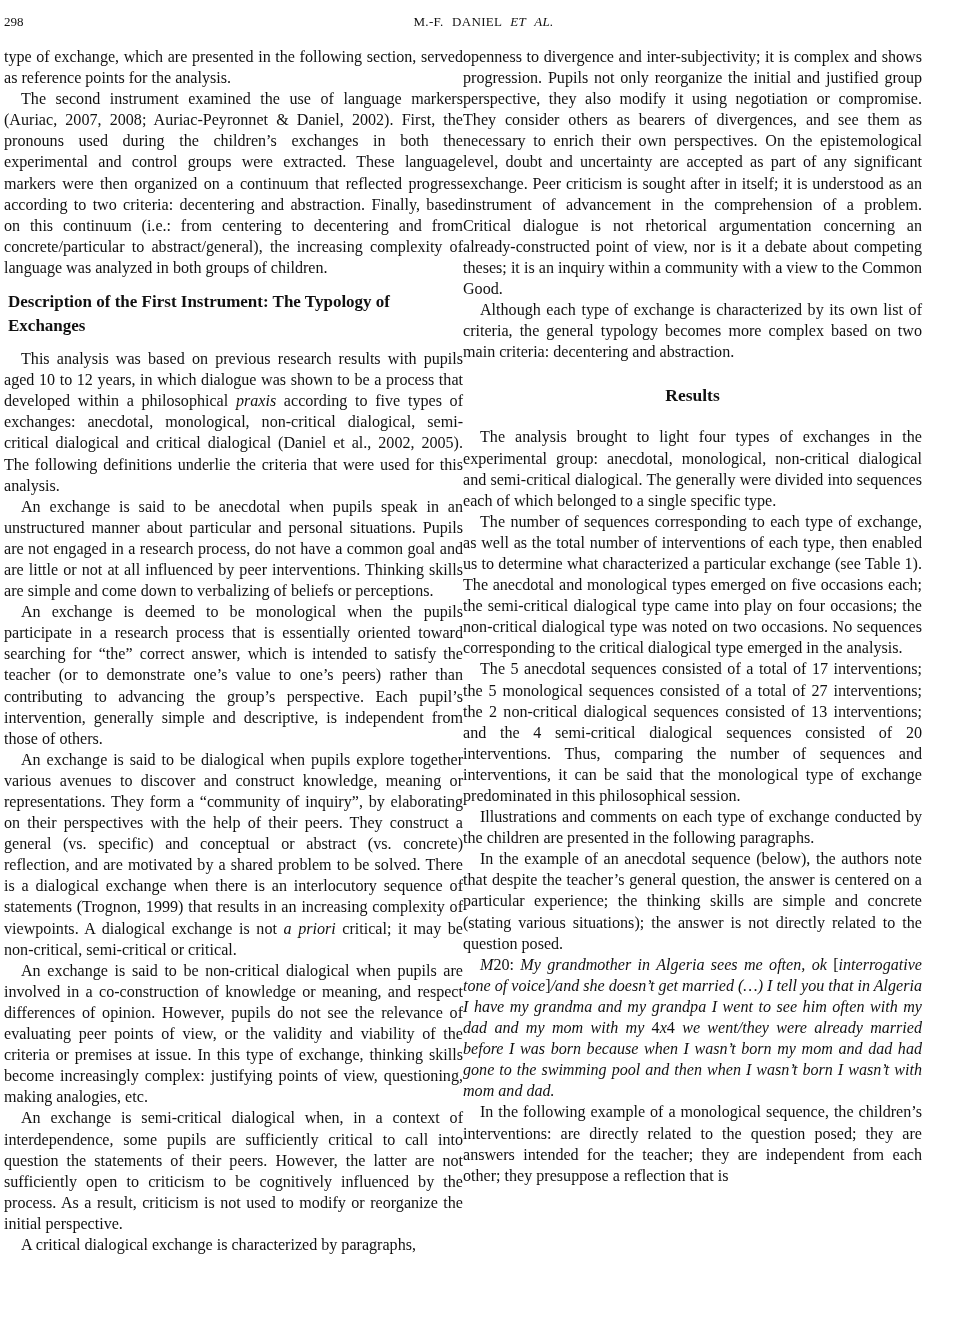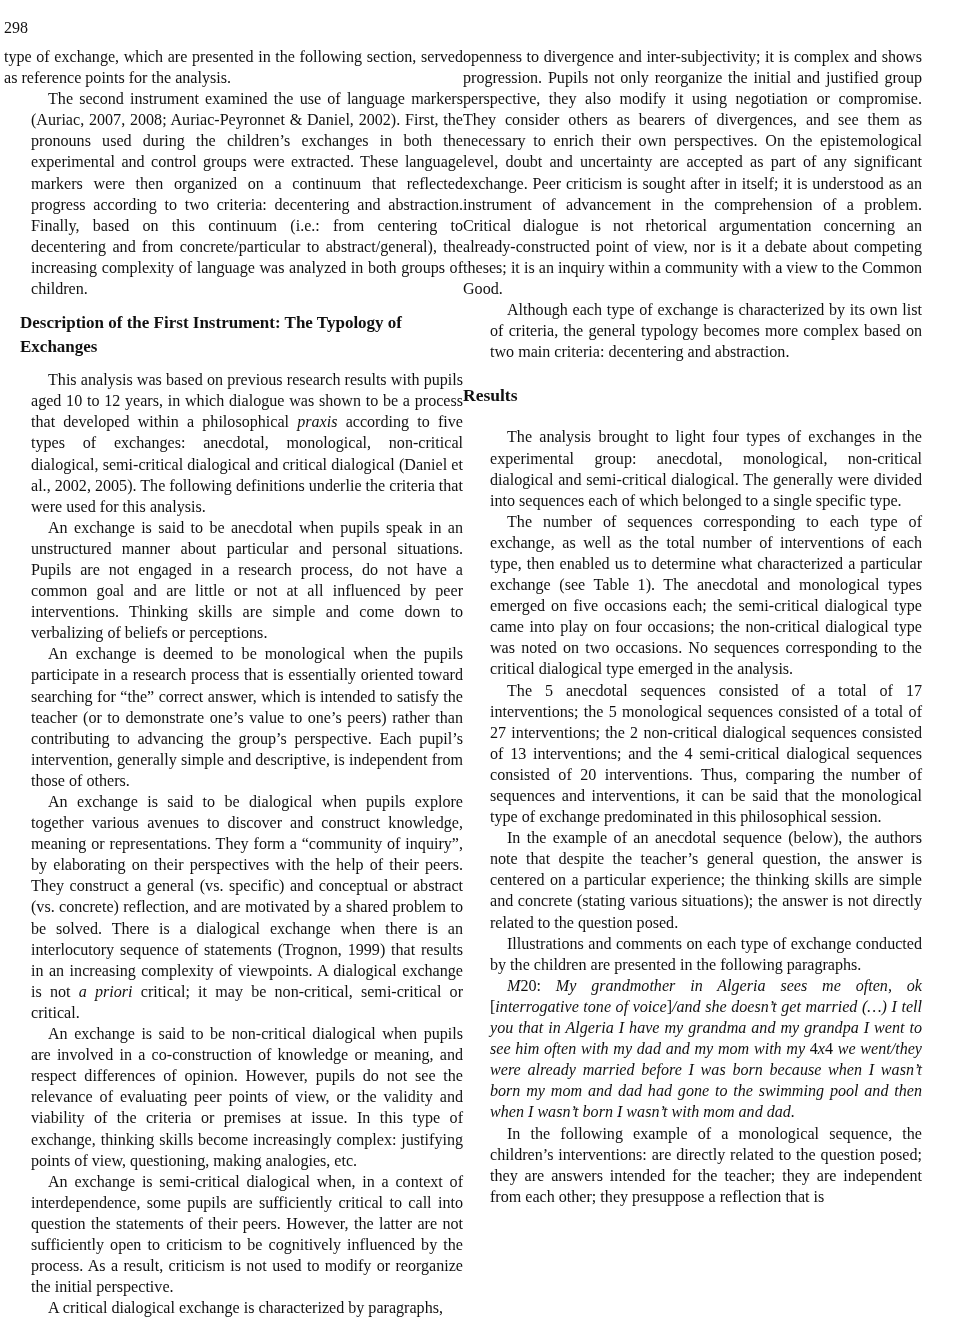--- a/index.html
+++ b/index.html
@@ -7,25 +7,25 @@
     position: relative;
     width: 967px;
     height: 1321px;
     background: #ffffff;
     color: #111111;
     font-family: "Liberation Serif", "DejaVu Serif", serif;
     overflow: hidden;
   }
   .header {
     position: absolute;
-    top: 20px;
+    top: 14px;
     left: 0;
     right: 0;
     height: 20px;
-    font-size: 16px;
+    font-size: 13px;
     line-height: 16px;
   }
   .pagenum {
     position: absolute;
     left: 4px;
     top: 0;
   }
   .running-title {
     text-align: center;
     word-spacing: 5px;
@@ -37,42 +37,44 @@
     left: 4px;
     display: flex;
   }
   .col {
     width: 459px;
     font-size: 16.1px;
     line-height: 21.1px;
     text-align: justify;
   }
   .para { margin: 0; }
-  .para.indent { text-indent: 17px; margin-left: 27px; }
+  .para.indent { text-indent: 17px; }
   .subhead {
     font-size: 17px;
     line-height: 23.5px;
     font-weight: bold;
-    margin: 12px 0 11px 16px;
+    margin: 12px 0 11px 4px;
     text-align: left;
   }
   .centerhead {
     font-size: 17.5px;
     line-height: 22px;
     font-weight: bold;
+    text-align: center;
     margin: 22px 0 20px 0;
   }
   .it { font-style: italic; }
 </style>
 </head>
 <body>
 
 <div class="page">
   <div class="header">
     <span class="pagenum">298</span>
+    <div class="running-title"><span>M.-F. DANIEL </span><span class="it">ET AL.</span></div>
   </div>
   <div class="cols">
     <div class="col">
         <p class="para"><span>type of exchange, which are presented in the following section, served as reference points for the analysis.</span></p>
         <p class="para indent"><span>The second instrument examined the use of language markers (Auriac, 2007, 2008; Auriac-Peyronnet &amp; Daniel, 2002). First, the pronouns used during the children’s exchanges in both the experimental and control groups were extracted. These language markers were then organized on a continuum that reflected progress according to two criteria: decentering and abstraction. Finally, based on this continuum (i.e.: from centering to decentering and from concrete/particular to abstract/general), the increasing complexity of language was analyzed in both groups of children.</span></p>
         <h3 class="subhead"><span>Description of the First Instrument: The Typology of Exchanges</span></h3>
         <p class="para indent"><span>This analysis was based on previous research results with pupils aged 10 to 12 years, in which dialogue was shown to be a process that developed within a philosophical </span><span class="it">praxis</span><span> according to five types of exchanges: anecdotal, monological, non-critical dialogical, semi-critical dialogical and critical dialogical (Daniel et al., 2002, 2005). The following definitions underlie the criteria that were used for this analysis.</span></p>
         <p class="para indent"><span>An exchange is said to be anecdotal when pupils speak in an unstructured manner about particular and personal situations. Pupils are not engaged in a research process, do not have a common goal and are little or not at all influenced by peer interventions. Thinking skills are simple and come down to verbalizing of beliefs or perceptions.</span></p>
         <p class="para indent"><span>An exchange is deemed to be monological when the pupils participate in a research process that is essentially oriented toward searching for “the” correct answer, which is intended to satisfy the teacher (or to demonstrate one’s value to one’s peers) rather than contributing to advancing the group’s perspective. Each pupil’s intervention, generally simple and descriptive, is independent from those of others.</span></p>
         <p class="para indent"><span>An exchange is said to be dialogical when pupils explore together various avenues to discover and construct knowledge, meaning or representations. They form a “community of inquiry”, by elaborating on their perspectives with the help of their peers. They construct a general (vs. specific) and conceptual or abstract (vs. concrete) reflection, and are motivated by a shared problem to be solved. There is a dialogical exchange when there is an interlocutory sequence of statements (Trognon, 1999) that results in an increasing complexity of viewpoints. A dialogical exchange is not </span><span class="it">a priori</span><span> critical; it may be non-critical, semi-critical or critical.</span></p>
@@ -80,19 +82,19 @@
         <p class="para indent"><span>An exchange is semi-critical dialogical when, in a context of interdependence, some pupils are sufficiently critical to call into question the statements of their peers. However, the latter are not sufficiently open to criticism to be cognitively influenced by the process. As a result, criticism is not used to modify or reorganize the initial perspective.</span></p>
         <p class="para indent"><span>A critical dialogical exchange is characterized by paragraphs,</span></p>
       </div>
     <div class="col">
         <p class="para"><span>openness to divergence and inter-subjectivity; it is complex and shows progression. Pupils not only reorganize the initial and justified group perspective, they also modify it using negotiation or compromise. They consider others as bearers of divergences, and see them as necessary to enrich their own perspectives. On the epistemological level, doubt and uncertainty are accepted as part of any significant exchange. Peer criticism is sought after in itself; it is understood as an instrument of advancement in the comprehension of a problem. Critical dialogue is not rhetorical argumentation concerning an already-constructed point of view, nor is it a debate about competing theses; it is an inquiry within a community with a view to the Common Good.</span></p>
         <p class="para indent"><span>Although each type of exchange is characterized by its own list of criteria, the general typology becomes more complex based on two main criteria: decentering and abstraction.</span></p>
         <h2 class="centerhead"><span>Results</span></h2>
         <p class="para indent"><span>The analysis brought to light four types of exchanges in the experimental group: anecdotal, monological, non-critical dialogical and semi-critical dialogical. The generally were divided into sequences each of which belonged to a single specific type.</span></p>
         <p class="para indent"><span>The number of sequences corresponding to each type of exchange, as well as the total number of interventions of each type, then enabled us to determine what characterized a particular exchange (see Table 1). The anecdotal and monological types emerged on five occasions each; the semi-critical dialogical type came into play on four occasions; the non-critical dialogical type was noted on two occasions. No sequences corresponding to the critical dialogical type emerged in the analysis.</span></p>
         <p class="para indent"><span>The 5 anecdotal sequences consisted of a total of 17 interventions; the 5 monological sequences consisted of a total of 27 interventions; the 2 non-critical dialogical sequences consisted of 13 interventions; and the 4 semi-critical dialogical sequences consisted of 20 interventions. Thus, comparing the number of sequences and interventions, it can be said that the monological type of exchange predominated in this philosophical session.</span></p>
+        <p class="para indent"><span>Illustrations and comments on each type of exchange conducted by the children are presented in the following paragraphs.</span></p>
         <p class="para indent"><span>In the example of an anecdotal sequence (below), the authors note that despite the teacher’s general question, the answer is centered on a particular experience; the thinking skills are simple and concrete (stating various situations); the answer is not directly related to the question posed.</span></p>
-        <p class="para indent"><span>Illustrations and comments on each type of exchange conducted by the children are presented in the following paragraphs.</span></p>
         <p class="para indent"><span class="it">M</span><span>20: </span><span class="it">My grandmother in Algeria sees me often, ok </span><span>[</span><span class="it">interrogative tone of voice</span><span>]</span><span class="it">/and she doesn’t get married (…) I tell you that in Algeria I have my grandma and my grandpa I went to see him often with my dad and my mom with my </span><span>4</span><span class="it">x</span><span>4</span><span class="it"> we went/they were already married before I was born because when I wasn’t born my mom and dad had gone to the swimming pool and then when I wasn’t born I wasn’t with mom and dad.</span></p>
         <p class="para indent"><span>In the following example of a monological sequence, the children’s interventions: are directly related to the question posed; they are answers intended for the teacher; they are independent from each other; they presuppose a reflection that is</span></p>
       </div>
   </div>
 </div>
 
 </body></html>

